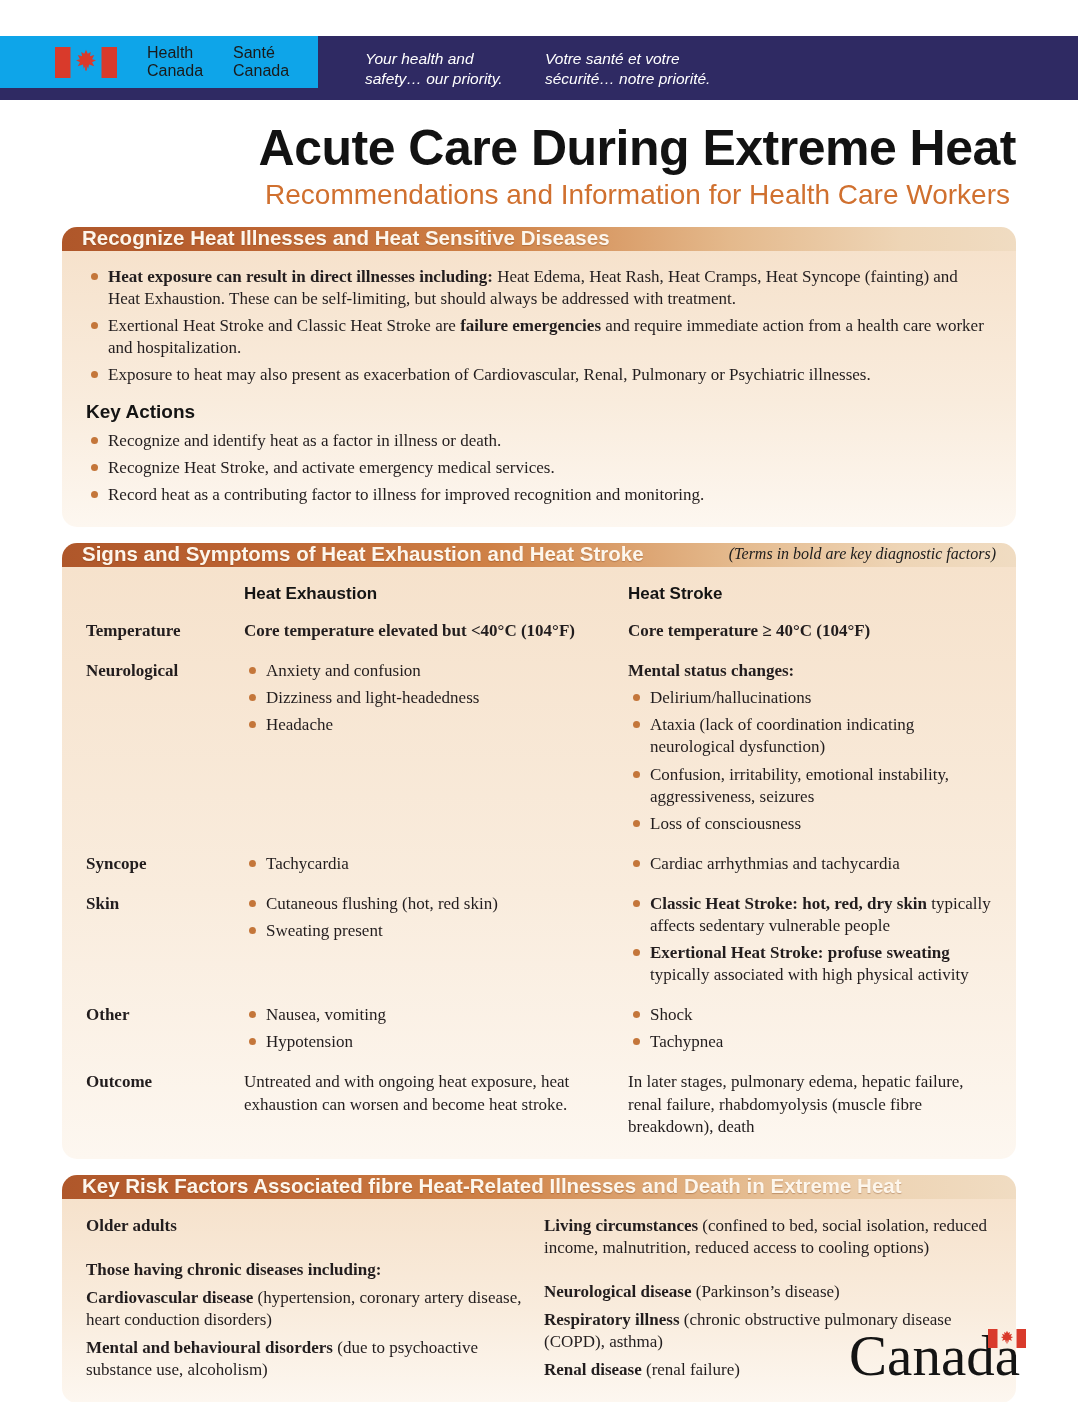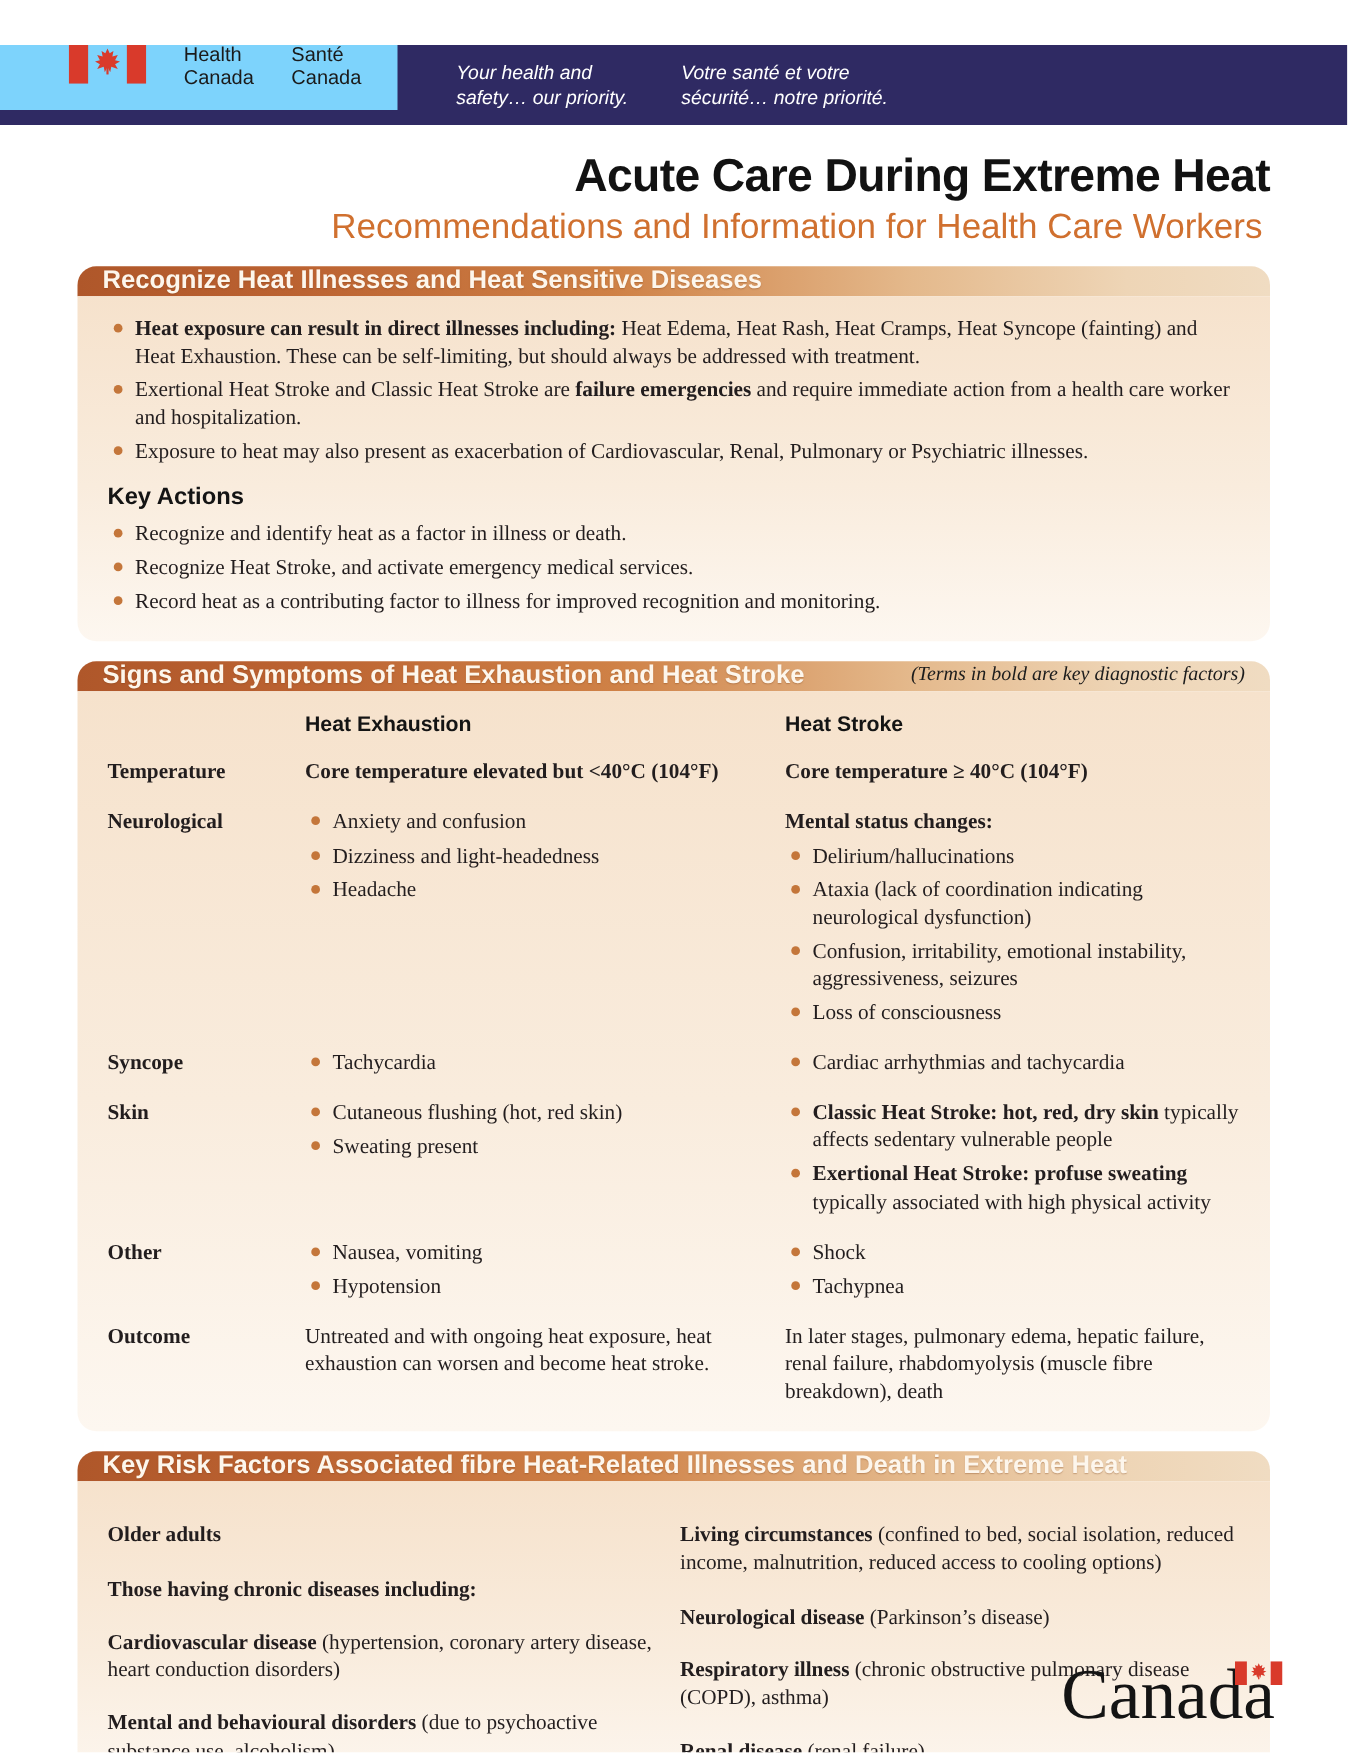--- a/index.html
+++ b/index.html
@@ -4,39 +4,39 @@
 <style>
   html,body { margin:0; padding:0; background:#ffffff; }
   .page {
     position:relative; width:1078px; height:1402px; background:#ffffff;
     overflow:hidden; font-family:"Liberation Serif", serif; color:#221d1e;
   }
 
   
   .masthead { position:absolute; top:36px; left:0; width:1078px; height:64px; background:#2f2a63; }
   .logo-box {
-    position:absolute; left:0; top:0; width:318px; height:52px; background:#7dd3fc;
-    display:flex; box-sizing:border-box; padding-left:55px;
+    position:absolute; left:0; top:0; width:318px; height:52px; background:#0ea5e9;
+    display:flex; align-items:center; box-sizing:border-box; padding-left:55px;
   }
   .logo-flag { width:62px; height:31px; flex:0 0 auto; }
   .dept {
     font-family:"Liberation Sans", sans-serif; font-size:16px; line-height:1.15;
     color:#1a1a1a; margin-left:30px; white-space:nowrap;
   }
   .tagline {
     position:absolute; top:13px; color:#ffffff; font-family:"Liberation Sans", sans-serif;
     font-style:italic; font-size:15.5px; line-height:1.3; white-space:nowrap;
   }
   .tagline-en { left:365px; }
   .tagline-fr { left:545px; }
 
   
   .title {
     margin:22px 62px 0; text-align:right; font-family:"Liberation Sans", sans-serif;
-    font-weight:bold; font-size:37px; line-height:1.05; color:#121212; letter-spacing:-0.5px;
+    font-weight:bold; font-size:50px; line-height:1.05; color:#121212; letter-spacing:-0.5px;
   }
   .subtitle {
     margin:4px 68px 0; text-align:right; font-family:"Liberation Sans", sans-serif;
     font-size:28px; color:#d0702f;
   }
 
   
   .panel { margin:16px 62px 0; }
   .panel-head {
     display:flex; justify-content:space-between; align-items:center;
@@ -77,21 +77,21 @@
   }
   .col-h {
     font-family:"Liberation Sans", sans-serif; font-weight:bold; font-size:17px;
     color:#141414; padding:4px 0 2px;
   }
   .row-label { font-weight:bold; }
   .cell .li:first-child { margin-top:0; }
 
   
   .risk-grid { display:grid; grid-template-columns:458px 1fr; column-gap:0; }
-  .risk-grid .li { margin:20px 0 6px; }
+  .risk-grid .li { margin:4px 0 6px; }
 
   
   .footer { position:absolute; right:58px; bottom:14px; }
   .wordmark {
     position:relative; display:inline-block; font-family:"Liberation Serif", serif;
     font-size:57px; line-height:1.1; color:#141414;
   }
   .wm-flag { position:absolute; top:4px; right:-6px; width:38px; height:19px; }
 </style>
 </head>

